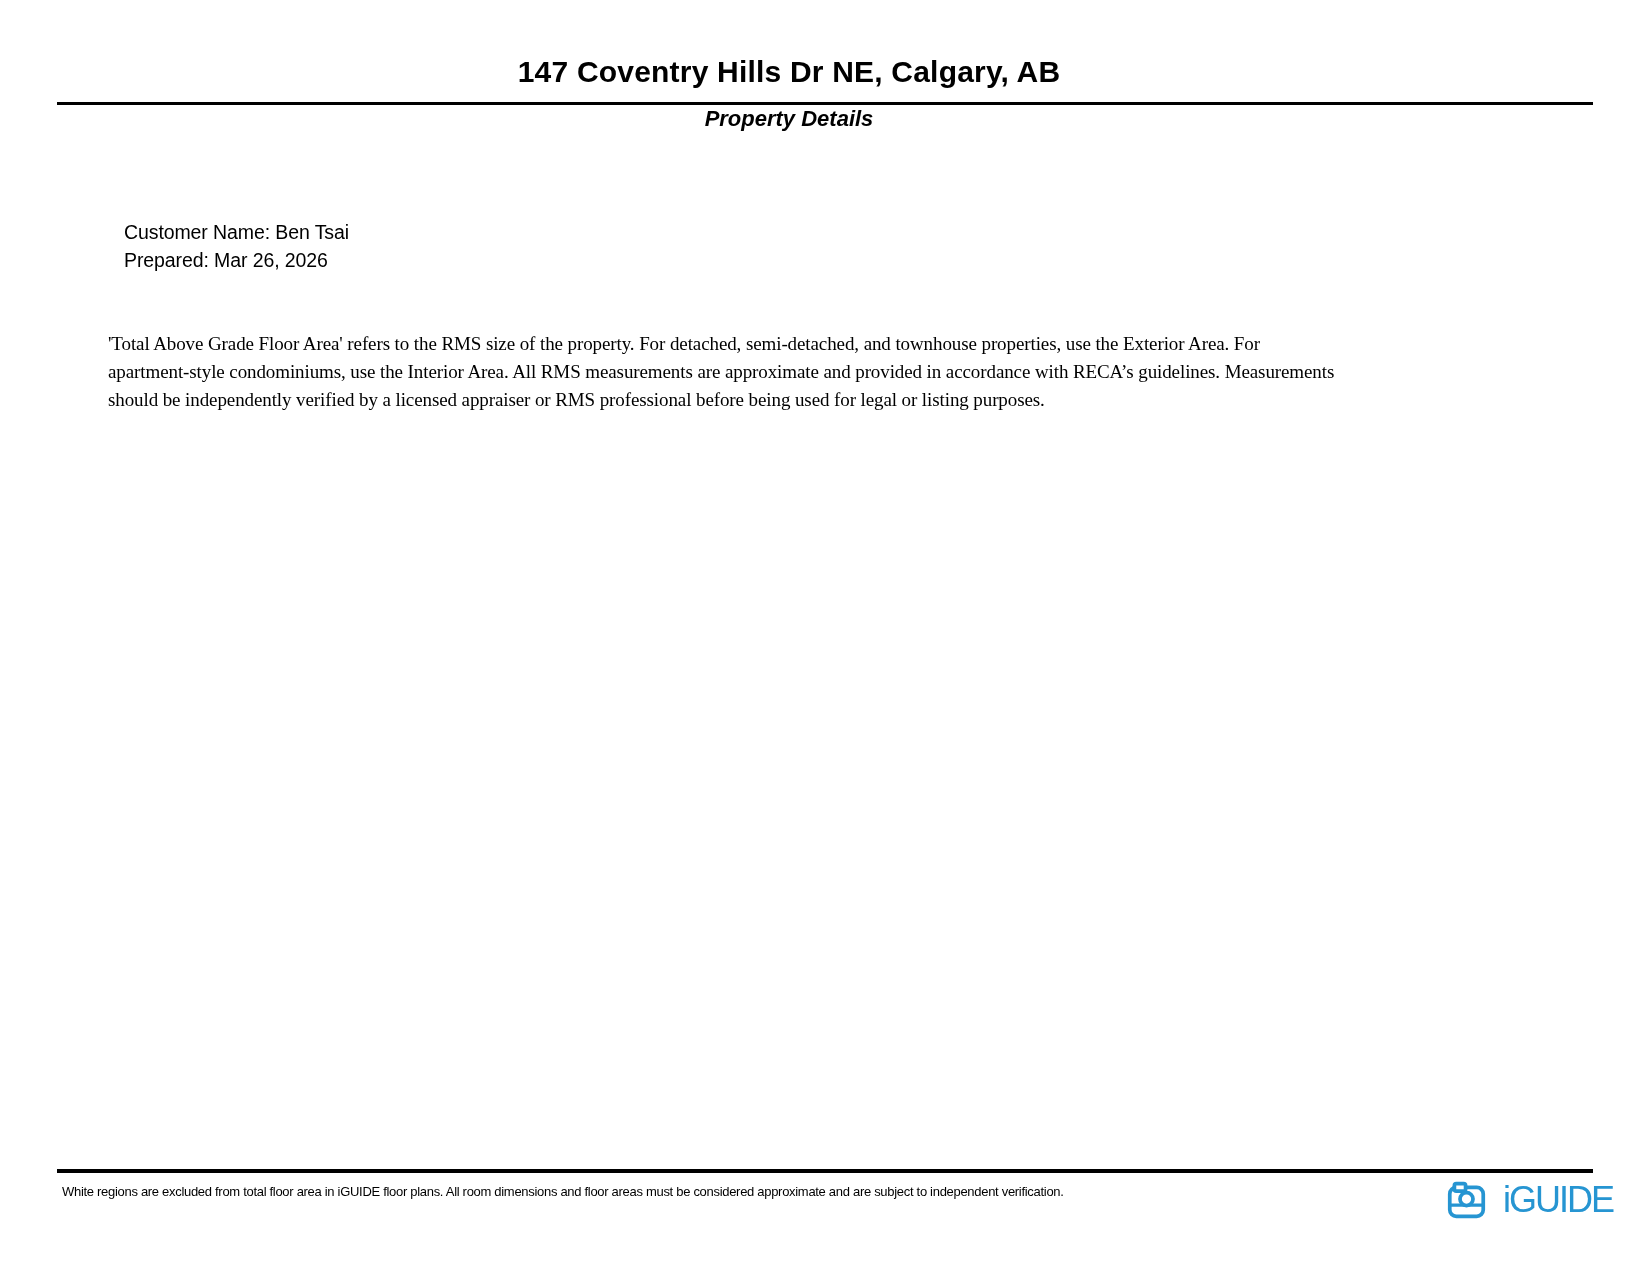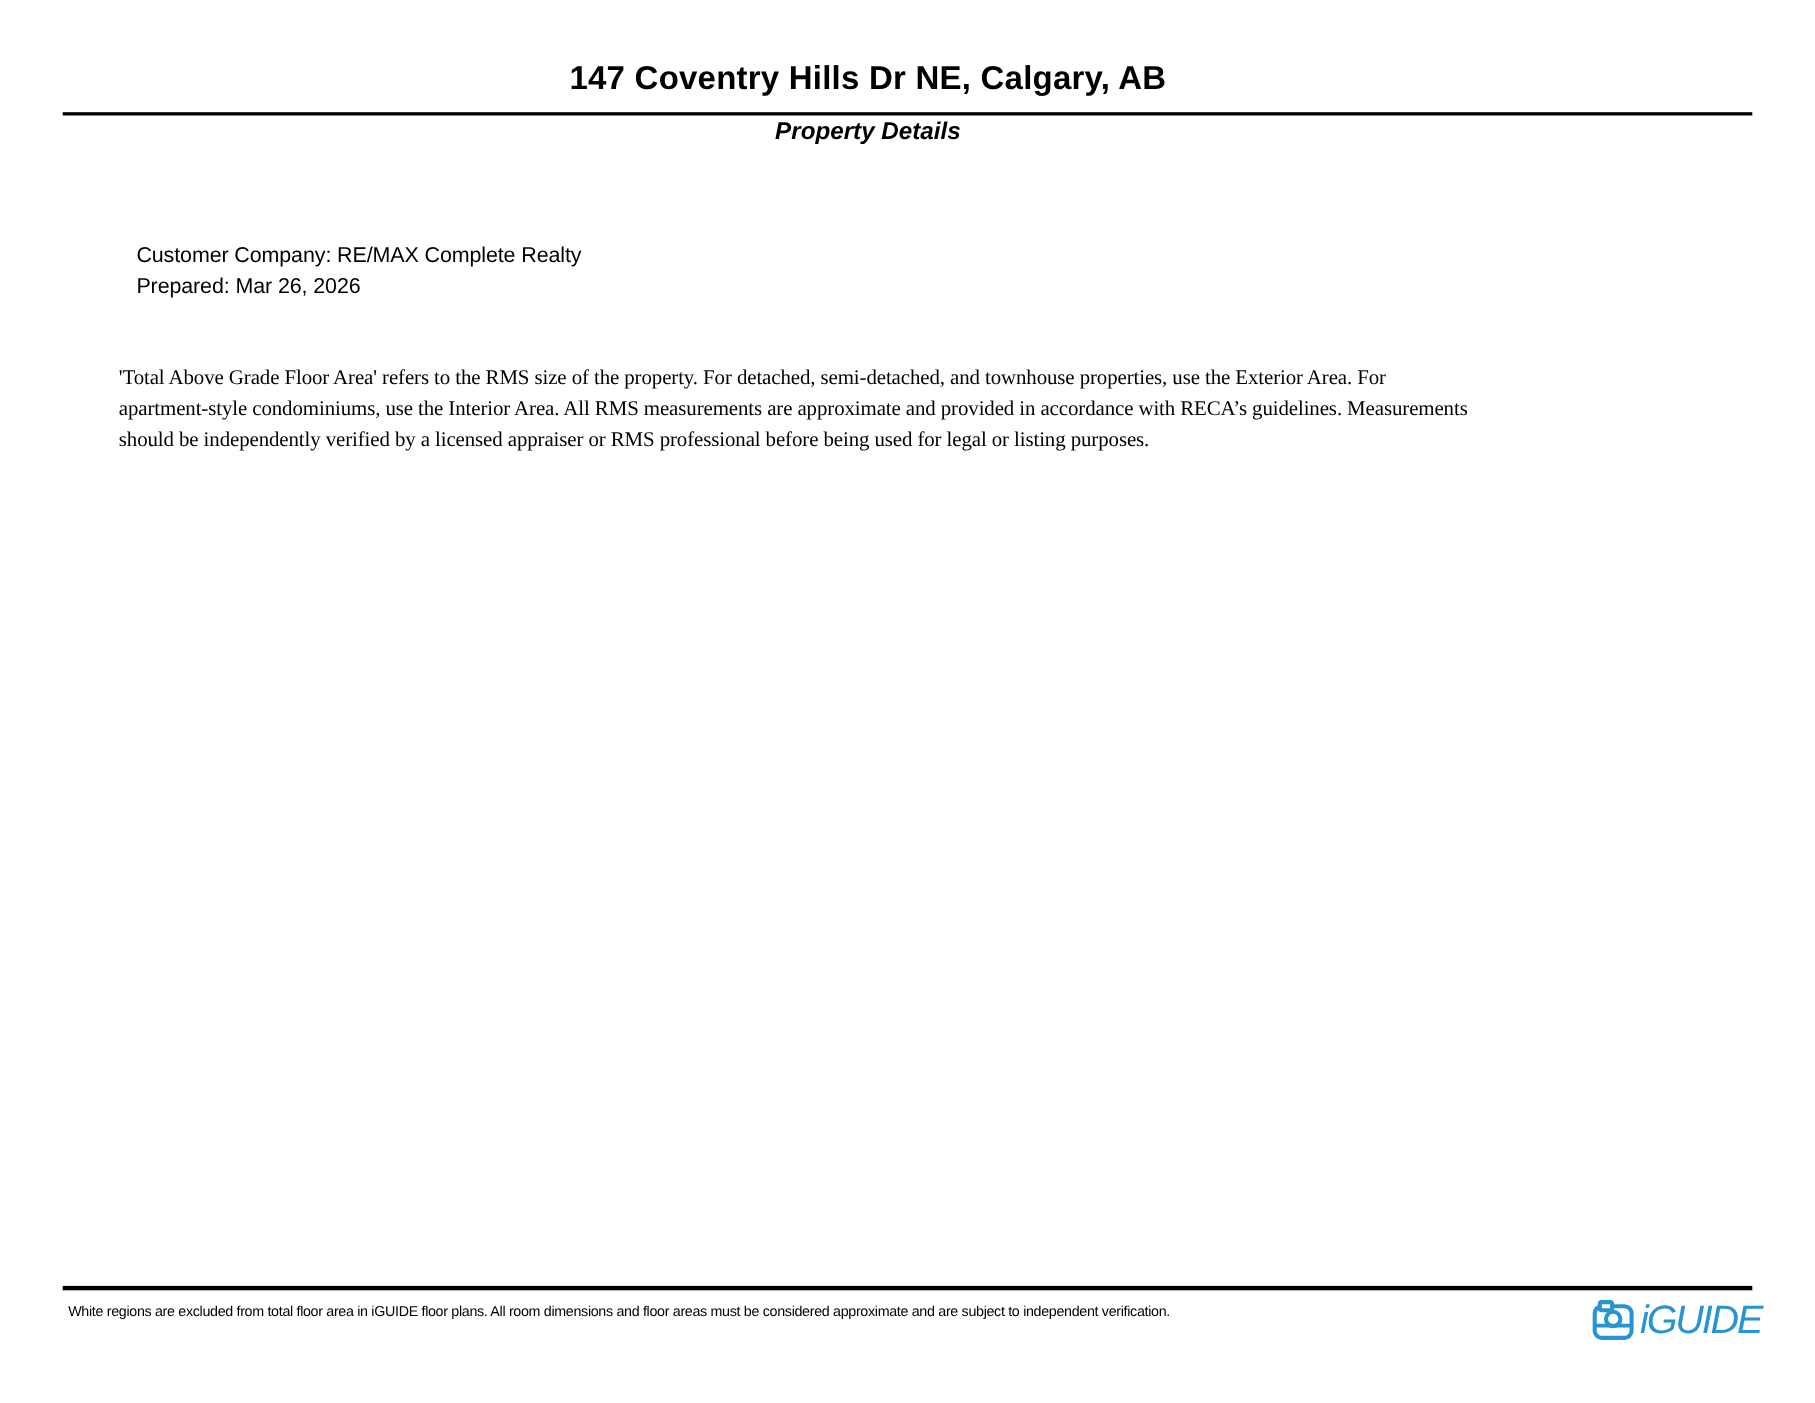--- a/index.html
+++ b/index.html
@@ -77,23 +77,22 @@
     font-size: 13px;
     letter-spacing: -0.3px;
     line-height: 22px;
   }
   .logo {
     position: absolute;
     left: 1446px;
     top: 1180px;
     display: flex;
     align-items: center;
-    gap: 4px;
+    gap: 16px;
     color: #2695d2;
-    font-style: italic;
   }
   .logo-text {
     font-size: 36px;
     letter-spacing: -2px;
     font-weight: 400;
     line-height: 40px;
   }
   .logo-icon svg {
     display: block;
   }
@@ -103,21 +102,21 @@
 
 <div class="page">
 
   <h1 class="centered doc-title" style="margin:0;">147 Coventry Hills Dr NE, Calgary, AB</h1>
 
   <div class="header-rule"></div>
 
   <h2 class="centered doc-subtitle" style="margin:0;">Property Details</h2>
 
   <div class="customer-block">
-    <div>Customer Company: RE/MAX Complete Realty</div>
+    <div>Customer Name: Ben Tsai</div>
     <div>Prepared: Mar 26, 2026</div>
   </div>
 
   <p class="rms-note" style="margin:0;">'Total Above Grade Floor Area' refers to the RMS size of the property. For detached, semi-detached, and townhouse properties, use the Exterior Area. For
 apartment-style condominiums, use the Interior Area. All RMS measurements are approximate and provided in accordance with RECA’s guidelines. Measurements
 should be independently verified by a licensed appraiser or RMS professional before being used for legal or listing purposes.</p>
 
   <div class="footer-rule"></div>
 
   <p class="footer-note" style="margin:0;">White regions are excluded from total floor area in iGUIDE floor plans. All room dimensions and floor areas must be considered approximate and are subject to independent verification.</p>

